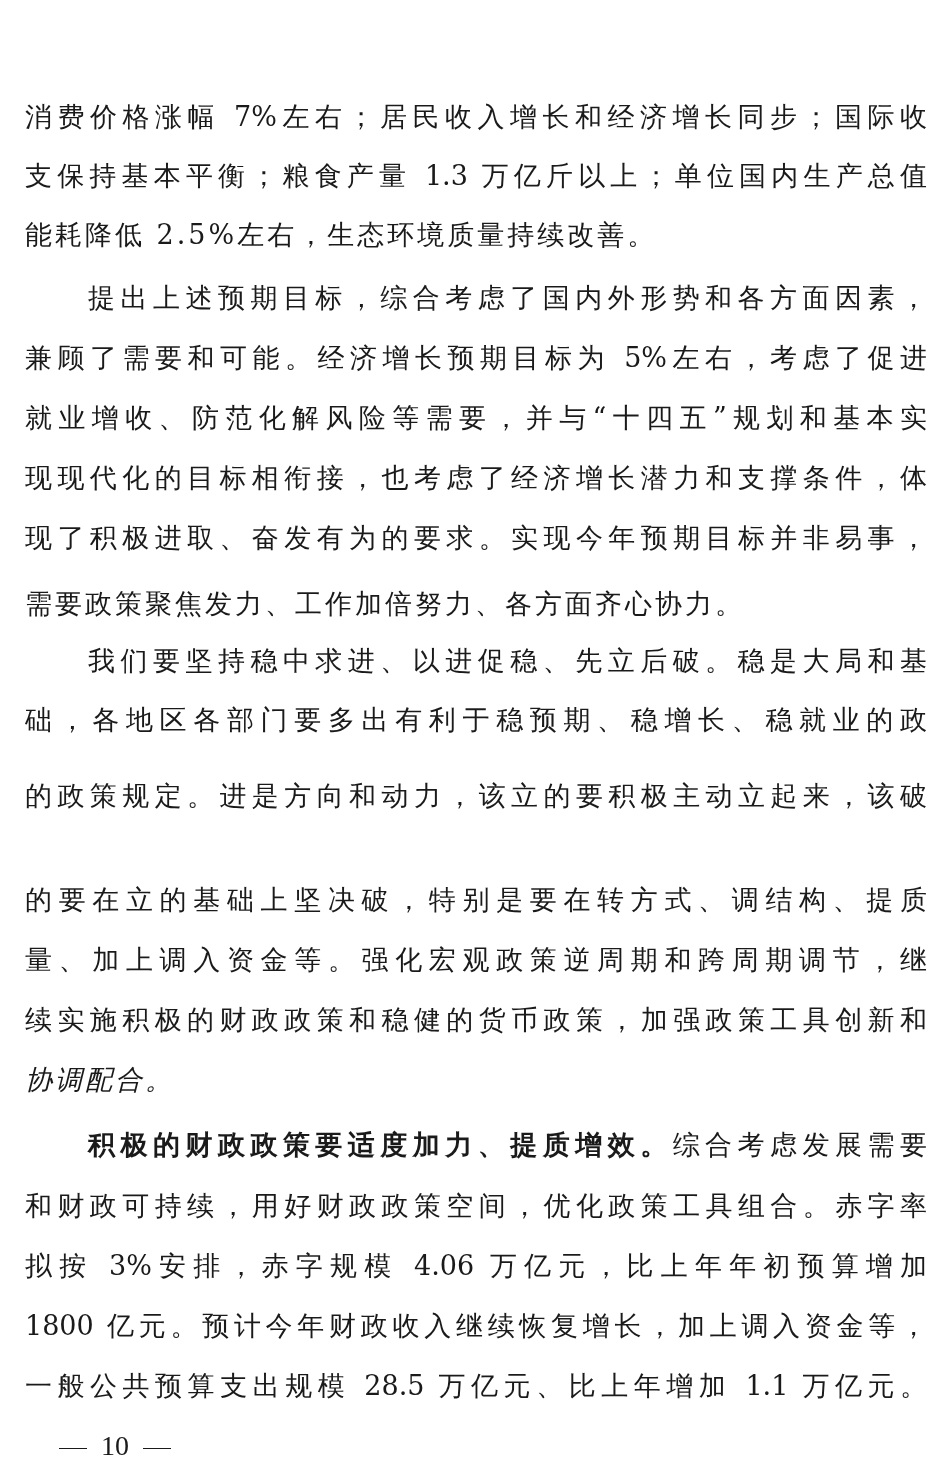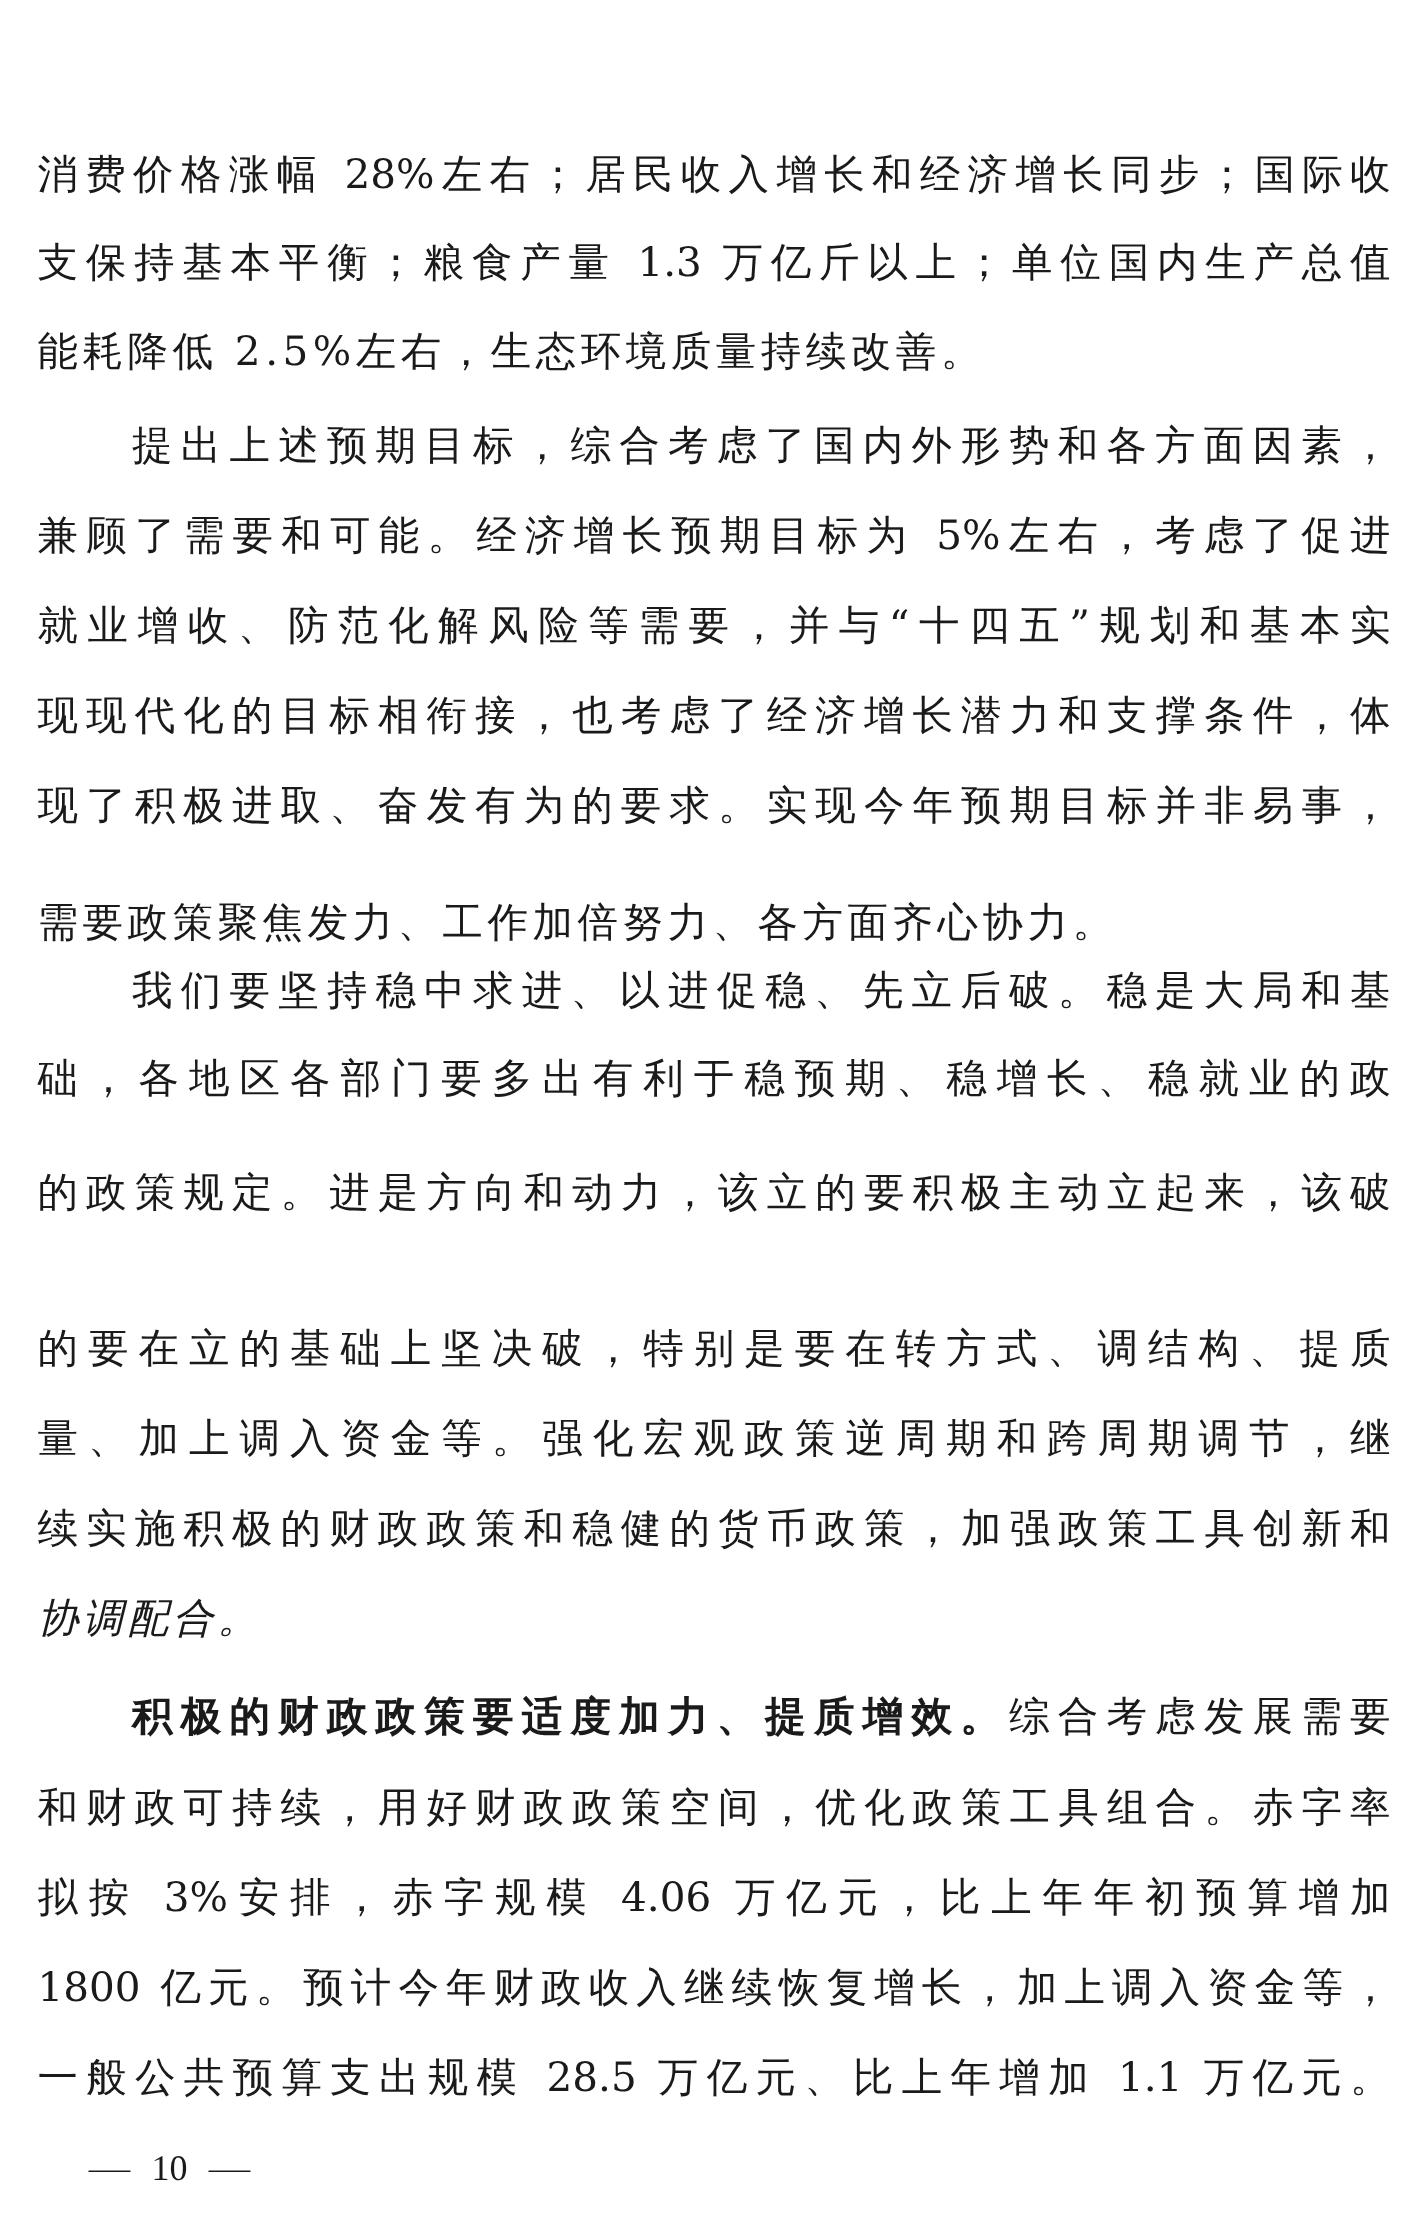--- a/index.html
+++ b/index.html
@@ -16,40 +16,40 @@
     white-space: nowrap;
     text-align: justify;
     text-align-last: justify;
     letter-spacing: 0;
   }
   .line.last { text-align-last: left; letter-spacing: 3px; }
   .line.indent { left: 88px; width: 839px; }
   .bold { font-weight: bold; }
   .page-number {
     position: absolute; left: 45px; top: 1428px;
-    font-size: 24px; line-height: 36px; white-space: nowrap;
+    font-size: 28px; line-height: 36px; white-space: nowrap;
     font-family: "Liberation Serif", serif;
   }
   .page-number .dash { display: inline-block; width: 28px; height: 1px; background: #1a1a1a; vertical-align: middle; margin: 0 14px; }
 </style>
 </head>
 <body>
 
 <div class="page">
 
-  <div class="line" style="top:97px;">消费价格涨幅 28%左右；居民收入增长和经济增长同步；国际收</div>
+  <div class="line" style="top:97px;">消费价格涨幅 7%左右；居民收入增长和经济增长同步；国际收</div>
   <div class="line" style="top:156px;">支保持基本平衡；粮食产量 1.3 万亿斤以上；单位国内生产总值</div>
   <div class="line last" style="top:215px;">能耗降低 2.5%左右，生态环境质量持续改善。</div>
 
   <div class="line indent" style="top:278px;">提出上述预期目标，综合考虑了国内外形势和各方面因素，</div>
   <div class="line" style="top:338px;">兼顾了需要和可能。经济增长预期目标为 5%左右，考虑了促进</div>
   <div class="line" style="top:398px;">就业增收、防范化解风险等需要，并与“十四五”规划和基本实</div>
   <div class="line" style="top:458px;">现现代化的目标相衔接，也考虑了经济增长潜力和支撑条件，体</div>
   <div class="line" style="top:518px;">现了积极进取、奋发有为的要求。实现今年预期目标并非易事，</div>
-  <div class="line last" style="top:596px;">需要政策聚焦发力、工作加倍努力、各方面齐心协力。</div>
+  <div class="line last" style="top:584px;">需要政策聚焦发力、工作加倍努力、各方面齐心协力。</div>
 
   <div class="line indent" style="top:641px;">我们要坚持稳中求进、以进促稳、先立后破。稳是大局和基</div>
   <div class="line" style="top:700px;">础，各地区各部门要多出有利于稳预期、稳增长、稳就业的政</div>
   <div class="line" style="top:776px;">的政策规定。进是方向和动力，该立的要积极主动立起来，该破</div>
   <div class="line" style="top:880px;">的要在立的基础上坚决破，特别是要在转方式、调结构、提质</div>
   <div class="line" style="top:940px;">量、加上调入资金等。强化宏观政策逆周期和跨周期调节，继</div>
   <div class="line" style="top:1000px;">续实施积极的财政政策和稳健的货币政策，加强政策工具创新和</div>
   <div class="line last" style="top:1060px;font-style:italic;">协调配合。</div>
 
   <div class="line indent" style="top:1125px;"><span class="bold">积极的财政政策要适度加力、提质增效。</span><span>综合考虑发展需要</span></div>

